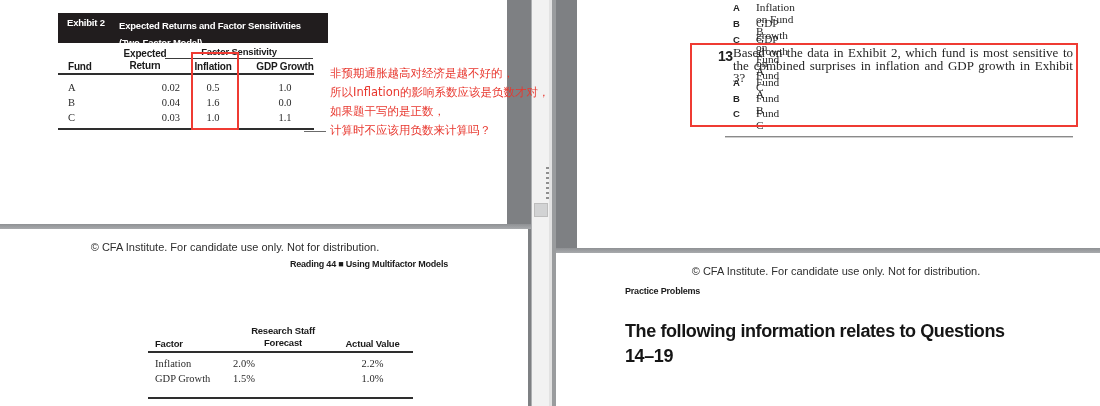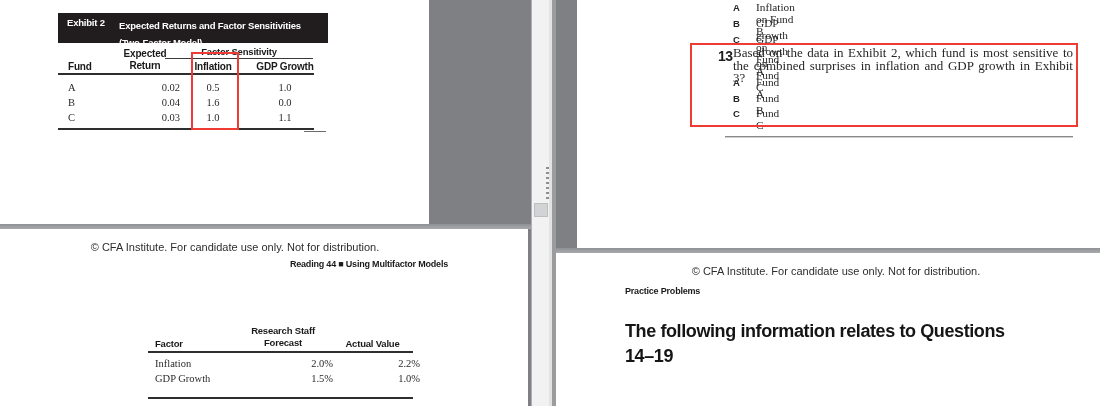--- a/index.html
+++ b/index.html
@@ -6,21 +6,21 @@
   html,body { background:#555; }
   .screen{
     position:relative; width:1100px; height:406px; overflow:hidden;
     background:#7e8083; font-family:"Liberation Serif", serif; color:#1f1f1f;
   }
   .abs{ position:absolute; }
   .page{ position:absolute; background:#ffffff; }
 
   
   .left-pane{ left:0; top:0; width:531px; height:406px; background:#7e8083; }
-  .page1{ left:0; top:0; width:429px; height:224px;padding-left:12px; }
+  .page1{ left:0; top:0; width:507px; height:224px;padding-left:12px; }
   .page2{ left:0; top:229px; width:528px; height:177px; overflow:hidden; }
   .hbar-left{ left:0; top:224px; width:531px; height:5px;
     background:linear-gradient(#8f9194,#a8aaad); }
 
   
   .vstrip{ left:531px; top:0; width:25px; height:406px; background:#f2f2f2;
     border-left:1px solid #aeb0b2; }
   .vstrip .shade{ position:absolute; right:4px; top:0; width:3px; height:406px; background:#e2e2e2; }
   .vstrip .edge{ position:absolute; right:0; top:0; width:4px; height:406px; background:#9a9c9e; }
   .vthumb{ position:absolute; left:2px; top:203px; width:14px; height:14px;
@@ -72,22 +72,22 @@
   .copy1{ left:0; top:12px; width:470px; text-align:center;
     font-family:"Liberation Sans", sans-serif; font-size:11px; color:#2e2e2e; }
   .runhead1{ left:148px; top:30px; width:300px; text-align:right; font-size:9px; }
   .ex3-chead{ font-size:9.5px; }
   .ch-factor{ left:155px; top:109px; }
   .ch-forecast{ left:233px; top:96px; width:100px; text-align:center; line-height:12px; }
   .ch-actual{ left:325px; top:109px; width:95px; text-align:center; }
   .head-rule3{ left:148px; top:122px; width:265px; height:2px; background:#2e2e2e; }
   .trow3{ position:absolute; left:0; width:430px; height:13px; font-size:10.5px; color:#2a2a2a; }
   .trow3 .c-factor{ position:absolute; left:155px; }
-  .trow3 .c-forecast{ position:absolute; left:233px; width:100px; text-align:right; }
-  .trow3 .c-actual{ position:absolute; left:325px; width:95px; text-align:right; }
+  .trow3 .c-forecast{ position:absolute; left:233px; width:100px; text-align:left; }
+  .trow3 .c-actual{ position:absolute; left:325px; width:95px; text-align:center; }
   .bot-rule3{ left:148px; top:168px; width:265px; height:2px; background:#2e2e2e; }
 
   
   .opt-row{ position:absolute; height:14px; font-size:11.3px; color:#262626; }
   .opt-letter{ position:absolute; left:156px; font-family:"Liberation Sans", sans-serif;
     font-weight:bold; font-size:9.5px; top:1px; letter-spacing:-0.3px; }
   .opt-text{ position:absolute; left:179px; }
   .red-box13{ left:113px; top:43px; width:388px; height:84px; border:2px solid #ef3b33; z-index:4; }
   .q-num{ left:141px; top:48px; font-family:"Liberation Sans", sans-serif; font-weight:bold;
     font-size:14px; letter-spacing:-0.5px; }
@@ -144,20 +144,26 @@
         <span class="c-fund">C</span>
         <span class="c-ret">0.03</span>
         <span class="c-infl">1.0</span>
         <span class="c-gdp">1.1</span>
       </div>
       <div class="abs bot-rule"></div>
 
       <div class="abs red-box2"></div>
       <div class="abs leader-dash"></div>
 
+      <div class="abs cn-note">
+        <div>非预期通胀越高对经济是越不好的，</div>
+        <div>所以Inflation的影响系数应该是负数才对，</div>
+        <div>如果题干写的是正数，</div>
+        <div>计算时不应该用负数来计算吗？</div>
+      </div>
 
     </div>
 
     <div class="abs hbar-left"></div>
 
     <div class="page page2">
       <div class="abs copy1">© CFA Institute. For candidate use only. Not for distribution.</div>
       <div class="abs sans-b runhead1">Reading 44 ■ Using Multifactor Models</div>
 
       <div class="abs sans-b ex3-chead ch-factor">Factor</div>

